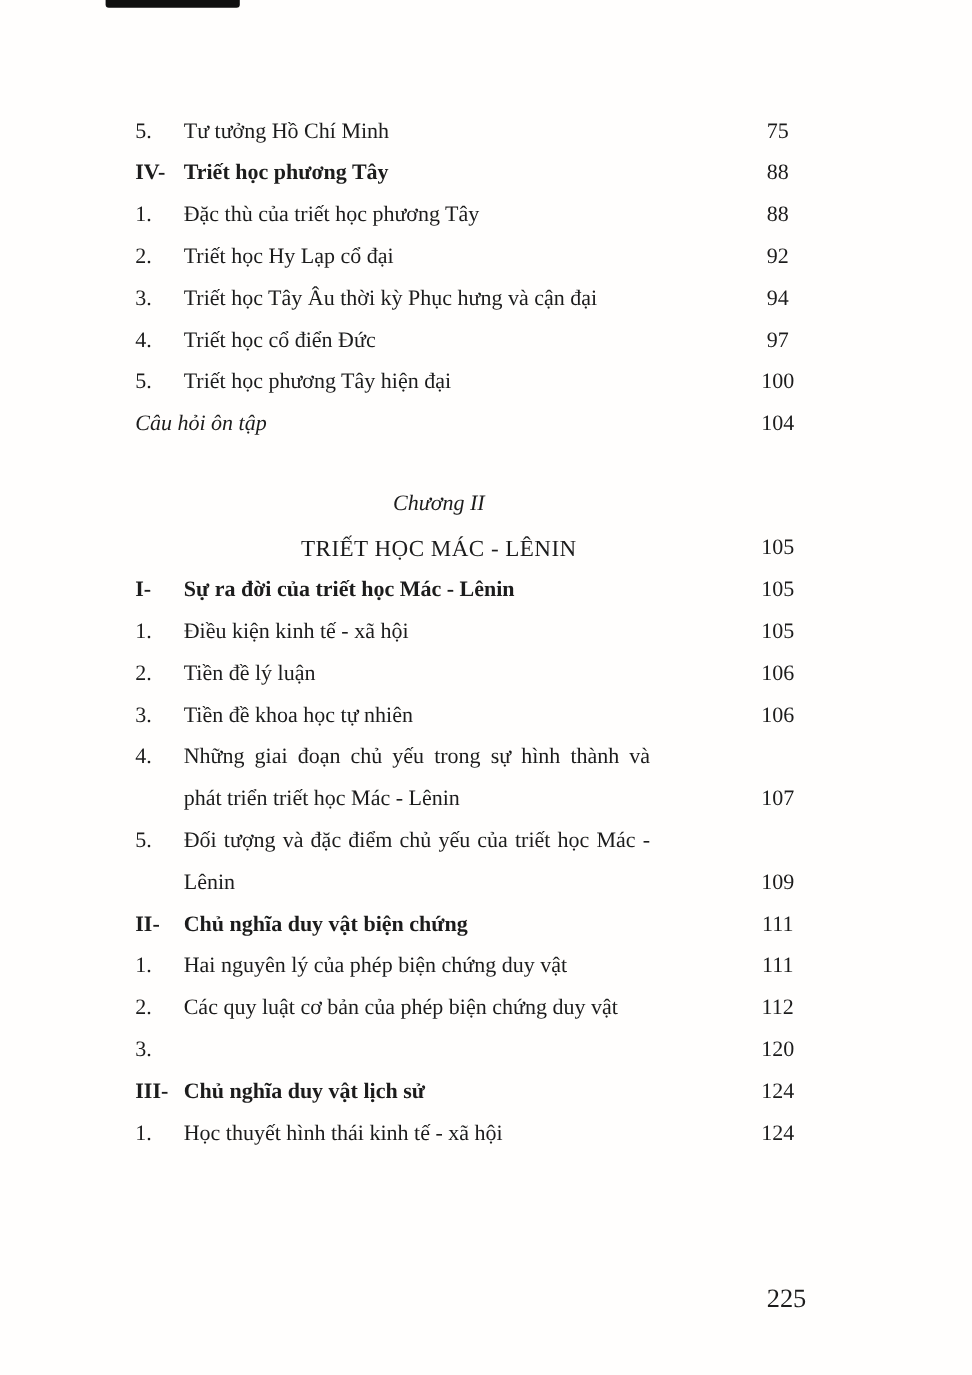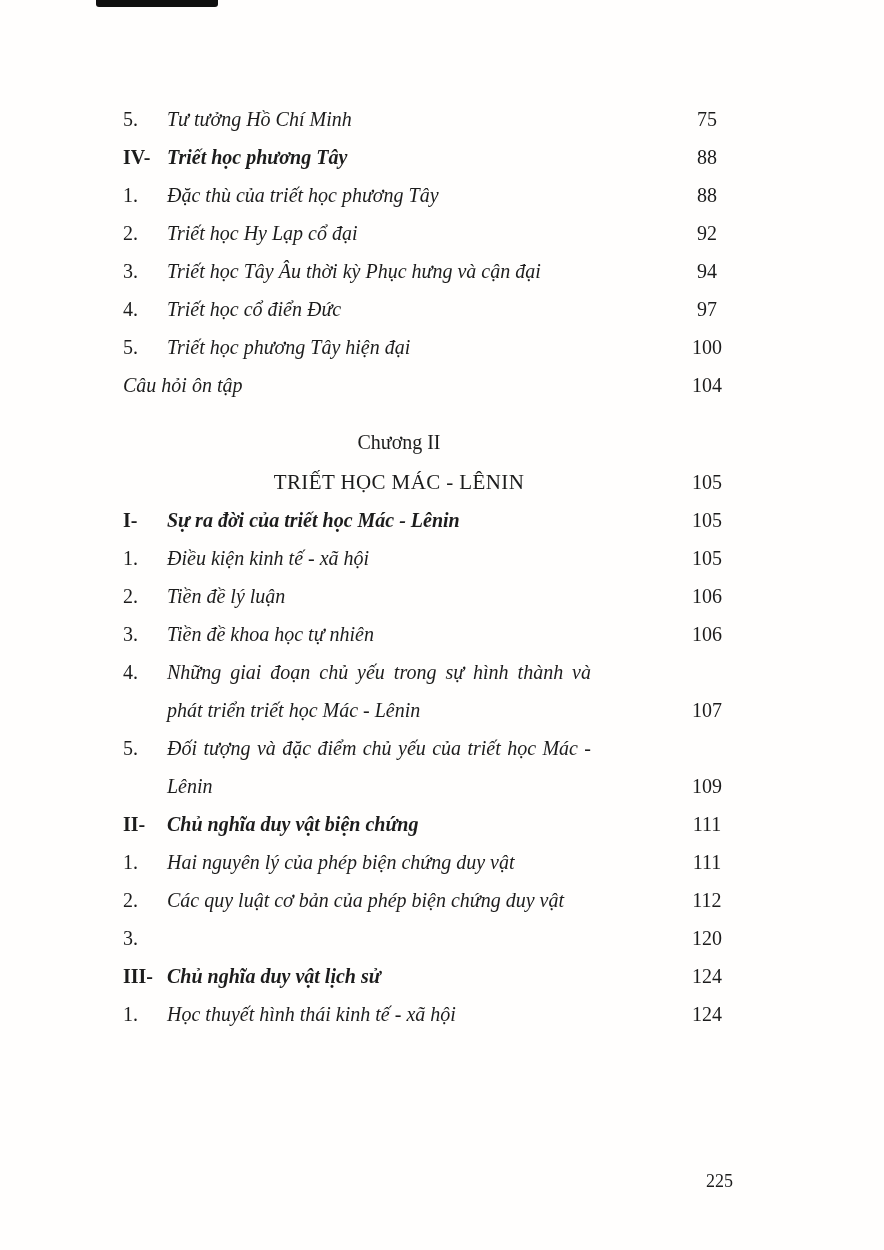--- a/index.html
+++ b/index.html
@@ -39,21 +39,20 @@
     align-items: flex-start;
   }
   .row .num {
     flex: 0 0 44px;
     width: 44px;
   }
   .row .text {
     flex: 0 1 auto;
     width: 424px;
     text-align: justify;
-    font-style: italic;
   }
   .row .pg {
     margin-left: auto;
     align-self: flex-end;
     text-align: center;
     min-width: 48px;
     font-weight: normal;
     font-style: normal;
   }
   .row.bold .num,
@@ -65,39 +64,40 @@
   }
   .row.flush .text {
     width: auto;
     max-width: 468px;
   }
   .row.center .ctext {
     width: 552px;
     text-align: center;
   }
   .row.chapter-label {
-    margin-top: 19px;
+    margin-top: 35px;
+    font-style: italic;
   }
   .row.chapter-label .pg {
     min-width: 0;
   }
   .row.chapter-title {
     margin-top: 2px;
     font-size: 21px;
     letter-spacing: 0.4px;
   }
   .row.chapter-title .pg {
     font-size: 20px;
     letter-spacing: 0;
   }
   .footer-page-number {
     position: absolute;
     top: 1166px;
     right: 151px;
-    font-size: 18px;
+    font-size: 24px;
     line-height: 30px;
   }
 </style>
 </head>
 <body>
 
 <div class="page">
   <div class="scan-artifact"></div>
   <div class="toc">
       <div class="row normal">

